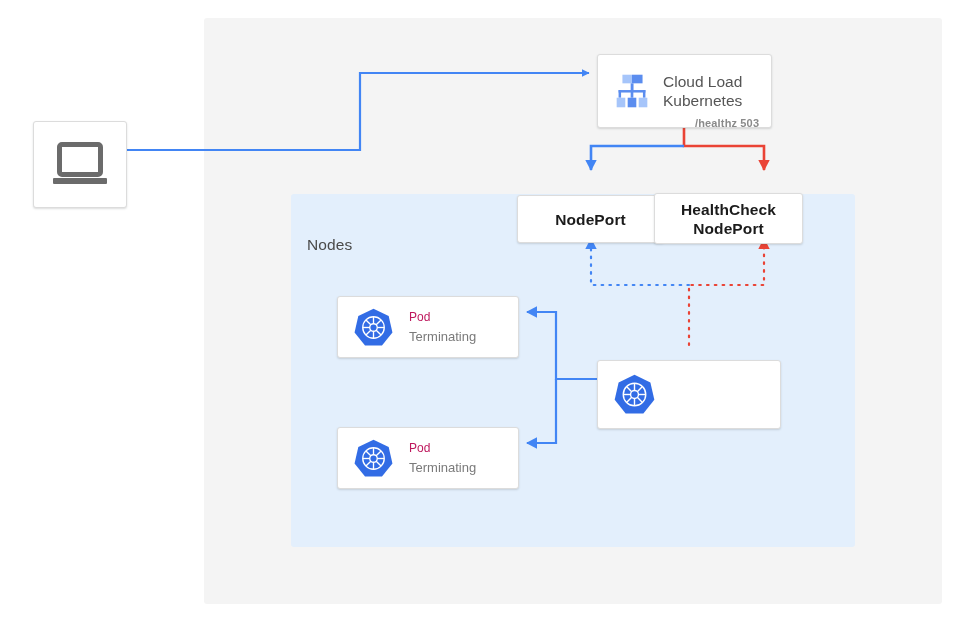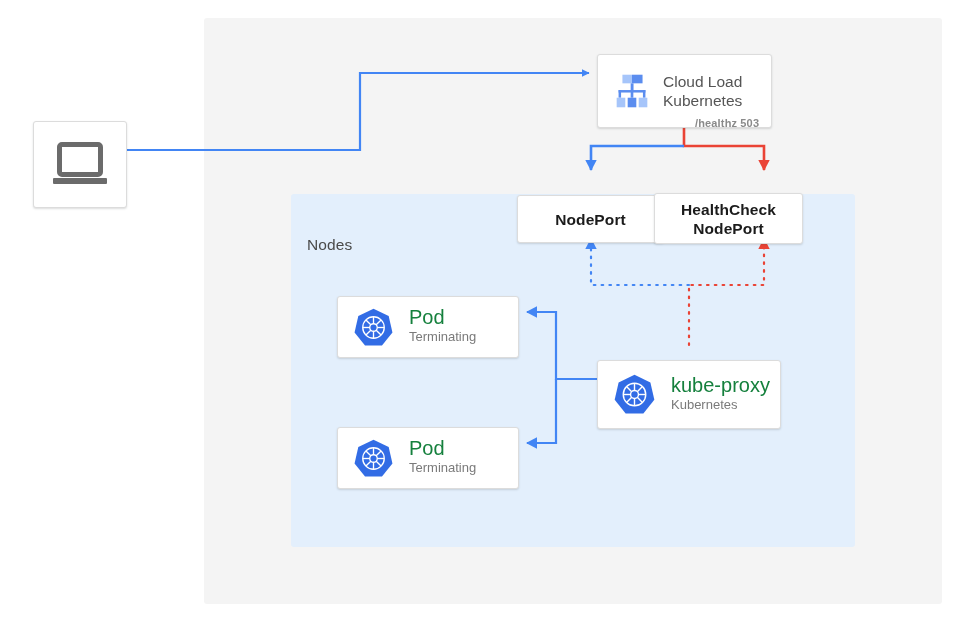--- a/index.html
+++ b/index.html
@@ -56,21 +56,21 @@
 
   
   .card-pod{left:337px;width:182px;height:62px;}
   .card-pod1{top:281px;}
   .card-pod2{top:412px;}
   .card-kp{left:597px;top:345px;width:184px;height:69px;}
   .row-inner{position:absolute;left:0;top:0;right:0;bottom:0;display:flex;align-items:center;padding-left:14px;}
   .k8s-icon{width:43px;height:43px;flex:0 0 43px;}
   .card-kp .k8s-icon{width:45px;height:45px;flex:0 0 45px;}
   .row-text{margin-left:14px;}
-  .row-title{font-size:20px;color:#15803d;line-height:20px;white-space:nowrap;}
+  .row-title{font-size:12px;color:#be185d;line-height:20px;white-space:nowrap;}
   .row-sub{font-size:13px;color:#7a7a7a;line-height:20px;white-space:nowrap;}
 
   
   .healthz-label{
     position:absolute;left:695px;top:117px;
     font-size:11px;font-weight:bold;color:#8a8a8a;
     white-space:nowrap;letter-spacing:.15px;
   }
 
   svg.wires{position:absolute;left:0;top:0;width:965px;height:623px;pointer-events:none;}
@@ -225,20 +225,16 @@
           <line x1="32" y1="16" x2="32" y2="26.4"></line>
           <line x1="32" y1="37.6" x2="32" y2="48"></line>
           <line x1="16" y1="32" x2="26.4" y2="32"></line>
           <line x1="37.6" y1="32" x2="48" y2="32"></line>
           <line x1="20.7" y1="20.7" x2="28" y2="28"></line>
           <line x1="36" y1="36" x2="43.3" y2="43.3"></line>
           <line x1="43.3" y1="20.7" x2="36" y2="28"></line>
           <line x1="28" y1="36" x2="20.7" y2="43.3"></line>
         </g>
       </svg>
-      <div class="row-text">
-        <div class="row-title">kube-proxy</div>
-        <div class="row-sub">Kubernetes</div>
-      </div>
     </div>
   </div>
 
 </div>
 
 </body></html>

